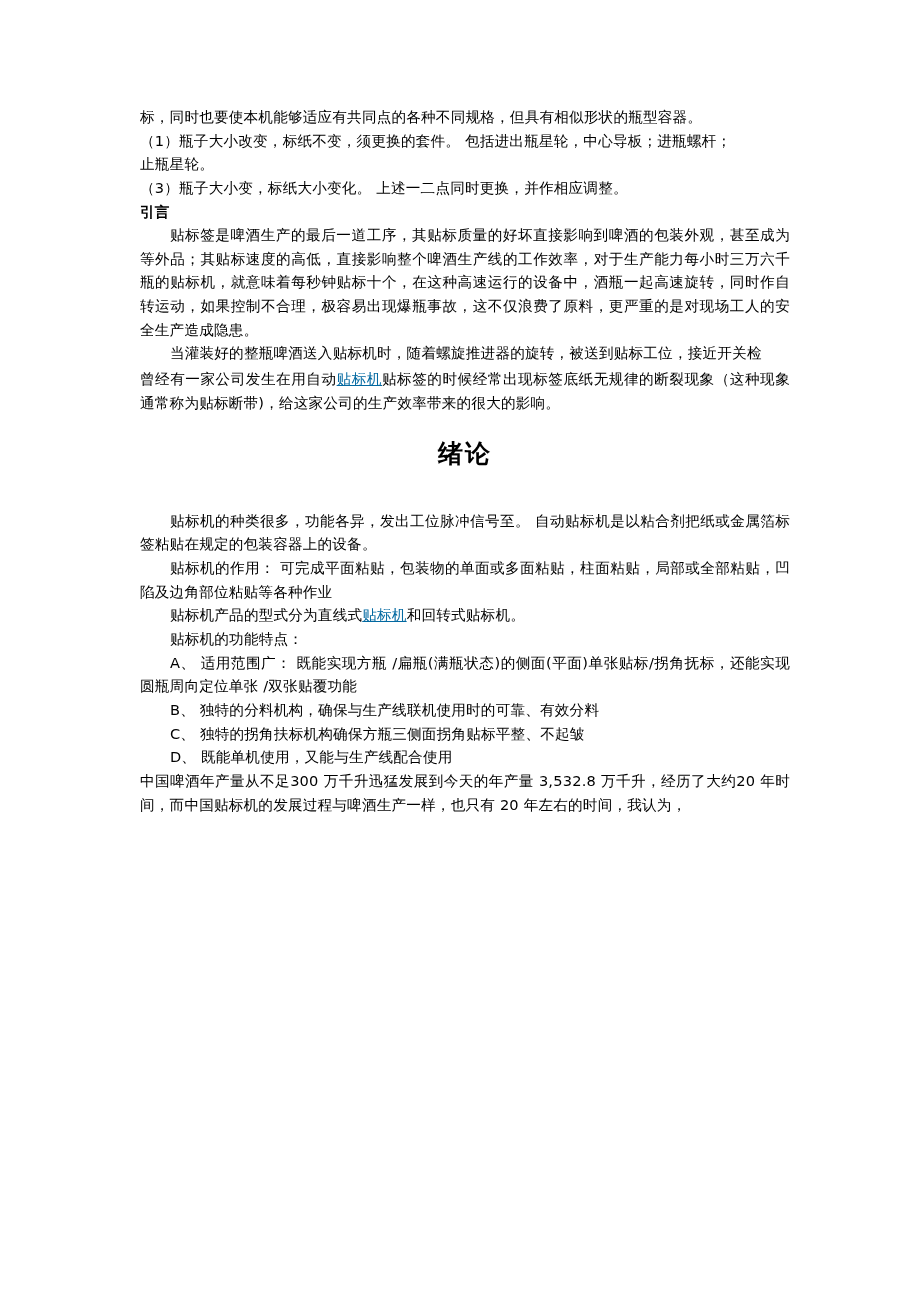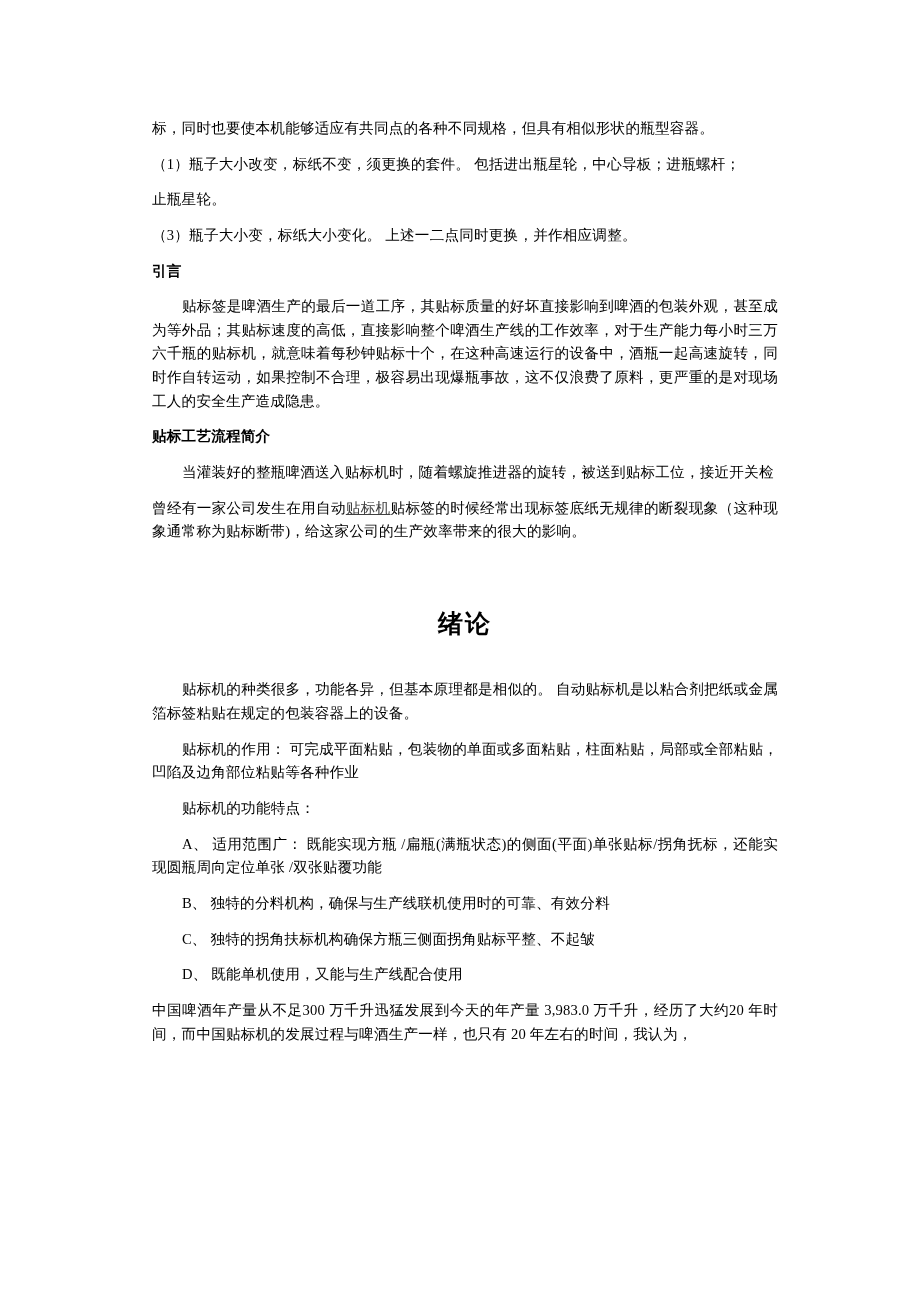--- a/index.html
+++ b/index.html
@@ -24,69 +24,68 @@
   .doc-body {
     font-size: 14.6px;
     line-height: 1.62;
     text-align: justify;
     letter-spacing: 0.2px;
   }
   p {
     margin: 0;
   }
   .para {
-    margin: 12px;
-    font-family: Liberation Serif, serif;
+    margin: 0;
   }
   .indent {
     text-indent: 2.05em;
   }
   .bold {
     font-weight: bold;
   }
   .heading-main {
     font-size: 25px;
     font-weight: bold;
     text-align: center;
-    margin: 60px 0 34px 0;
+    margin: 20px 0 34px 0;
     letter-spacing: 2px;
   }
   .link {
-    color: #404040;
+    color: #0369a1;
     text-decoration: underline;
   }
   .tail {
     margin-top: 2px;
   }
 </style>
 </head>
 <body>
 
 <div class="page">
   <div class="doc-body">
 
     <p class="para">标，同时也要使本机能够适应有共同点的各种不同规格，但具有相似形状的瓶型容器。</p>
     <p class="para">（1）瓶子大小改变，标纸不变，须更换的套件。 包括进出瓶星轮，中心导板；进瓶螺杆；</p>
     <p class="para">止瓶星轮。</p>
     <p class="para">（3）瓶子大小变，标纸大小变化。 上述一二点同时更换，并作相应调整。</p>
 
     <p class="para bold">引言</p>
     <p class="para indent">贴标签是啤酒生产的最后一道工序，其贴标质量的好坏直接影响到啤酒的包装外观，甚至成为等外品；其贴标速度的高低，直接影响整个啤酒生产线的工作效率，对于生产能力每小时三万六千瓶的贴标机，就意味着每秒钟贴标十个，在这种高速运行的设备中，酒瓶一起高速旋转，同时作自转运动，如果控制不合理，极容易出现爆瓶事故，这不仅浪费了原料，更严重的是对现场工人的安全生产造成隐患。</p>
 
-    <p class="para bold">贴标工艺流程简介</p>
     <p class="para indent">当灌装好的整瓶啤酒送入贴标机时，随着螺旋推进器的旋转，被送到贴标工位，接近开关检</p>
     <p class="para tail"><span>曾经有一家公司发生在用自动</span><span class="link">贴标机</span><span>贴标签的时候经常出现标签底纸无规律的断裂现象（这种现象通常称为贴标断带)，给这家公司的生产效率带来的很大的影响。</span></p>
 
     <h1 class="heading-main">绪论</h1>
 
-    <p class="para indent">贴标机的种类很多，功能各异，但基本原理都是相似的。 自动贴标机是以粘合剂把纸或金属箔标签粘贴在规定的包装容器上的设备。</p>
+    <p class="para indent">贴标机的种类很多，功能各异，发出工位脉冲信号至。 自动贴标机是以粘合剂把纸或金属箔标签粘贴在规定的包装容器上的设备。</p>
     <p class="para indent">贴标机的作用： 可完成平面粘贴，包装物的单面或多面粘贴，柱面粘贴，局部或全部粘贴，凹陷及边角部位粘贴等各种作业</p>
+    <p class="para indent"><span>贴标机产品的型式分为直线式</span><span class="link">贴标机</span><span>和回转式贴标机。</span></p>
 
     <p class="para indent">贴标机的功能特点：</p>
     <p class="para indent">A、 适用范围广： 既能实现方瓶 /扁瓶(满瓶状态)的侧面(平面)单张贴标/拐角抚标，还能实现圆瓶周向定位单张 /双张贴覆功能</p>
     <p class="para indent">B、 独特的分料机构，确保与生产线联机使用时的可靠、有效分料</p>
     <p class="para indent">C、 独特的拐角扶标机构确保方瓶三侧面拐角贴标平整、不起皱</p>
     <p class="para indent">D、 既能单机使用，又能与生产线配合使用</p>
 
-    <p class="para">中国啤酒年产量从不足300 万千升迅猛发展到今天的年产量 3,983.0 万千升，经历了大约20 年时间，而中国贴标机的发展过程与啤酒生产一样，也只有 20 年左右的时间，我认为，</p>
+    <p class="para">中国啤酒年产量从不足300 万千升迅猛发展到今天的年产量 3,532.8 万千升，经历了大约20 年时间，而中国贴标机的发展过程与啤酒生产一样，也只有 20 年左右的时间，我认为，</p>
 
   </div>
 </div>
 
 </body></html>

